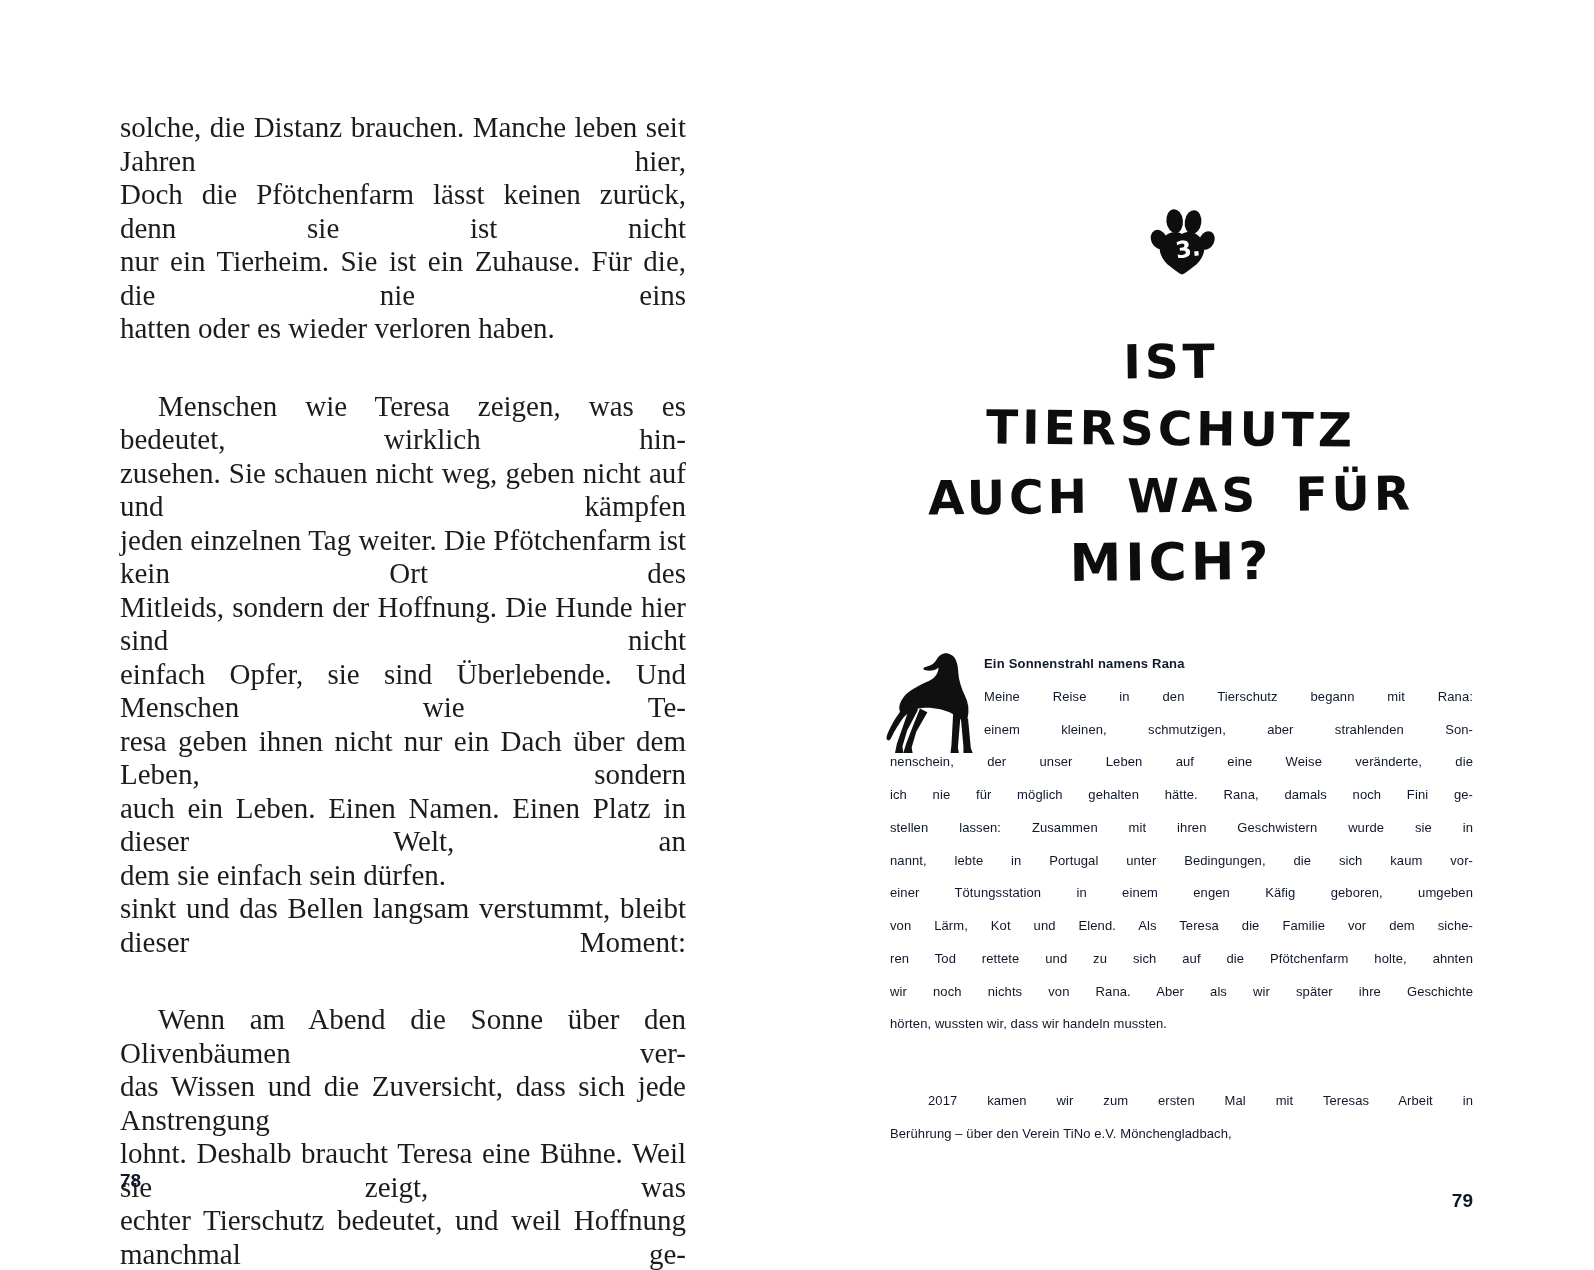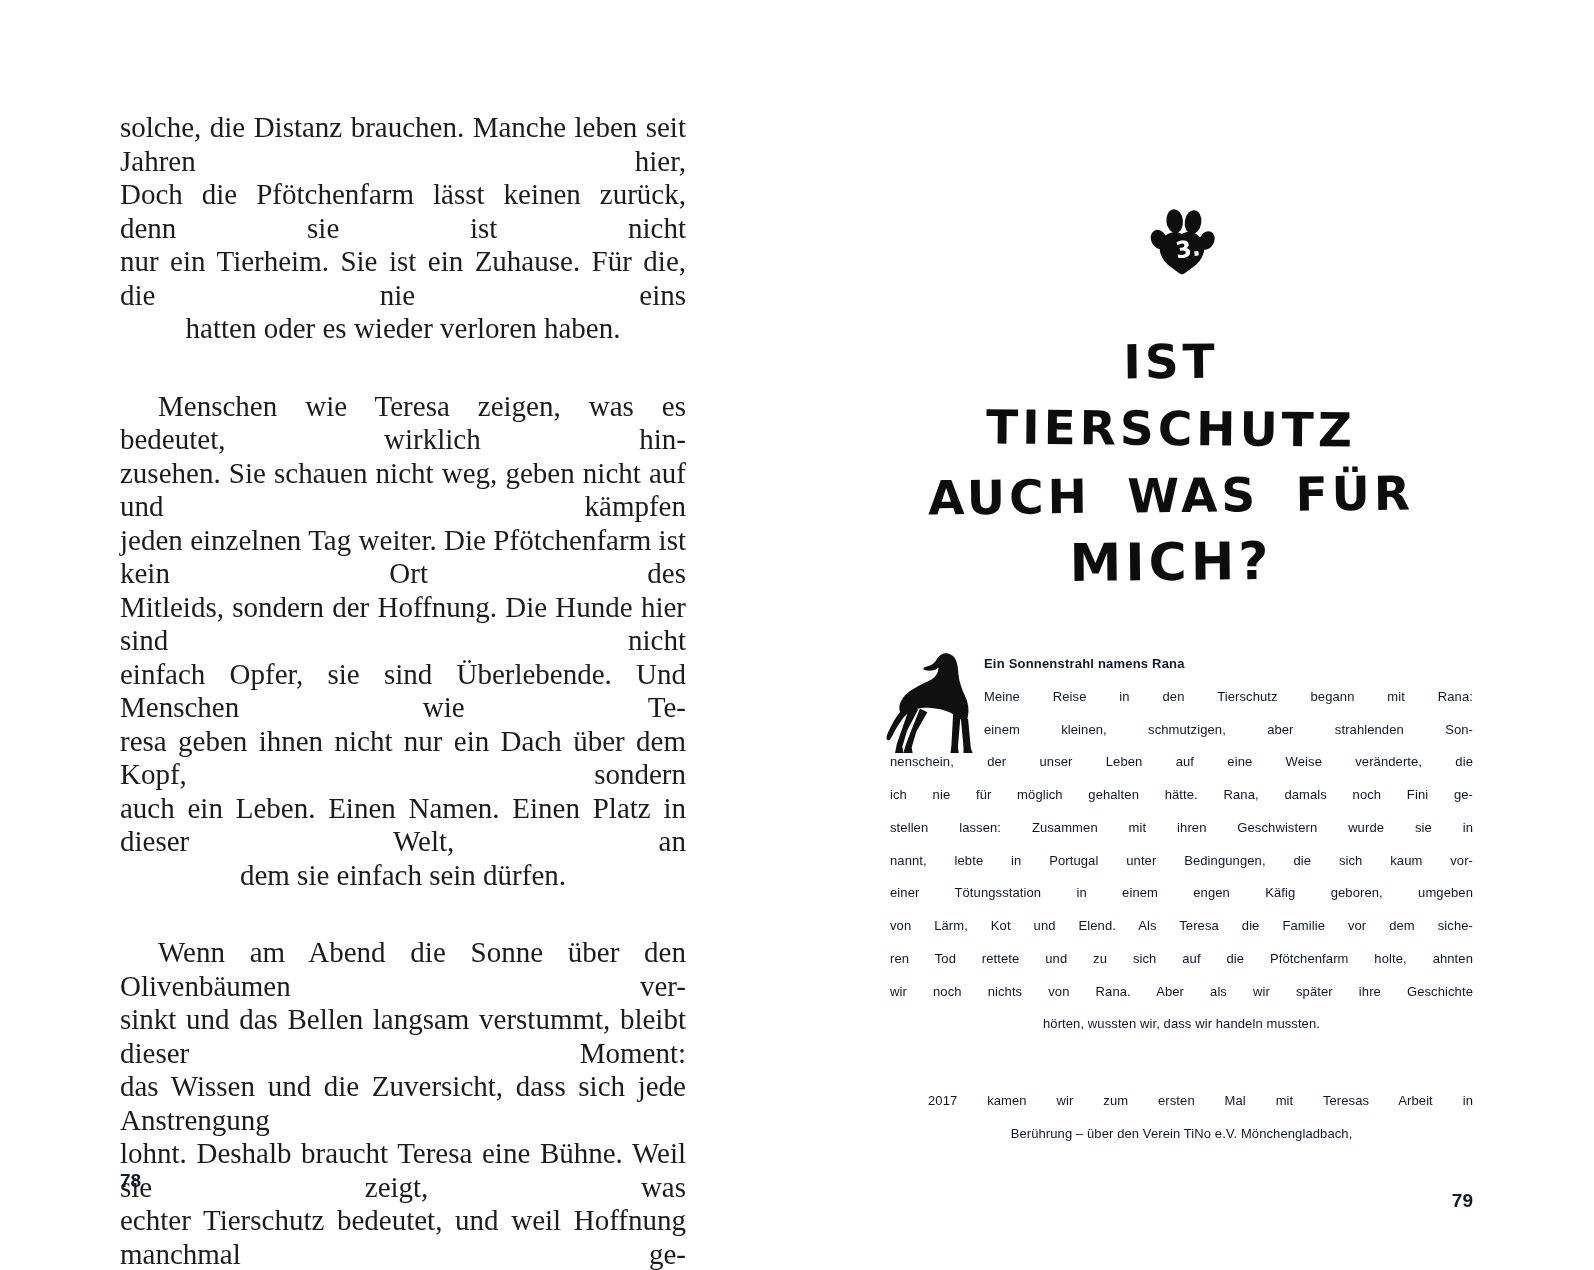--- a/index.html
+++ b/index.html
@@ -20,21 +20,21 @@
   
   .right-col{
     position:absolute;left:890px;top:648px;width:583px;
     font-family:"Liberation Sans", sans-serif;
     font-size:13px;line-height:32.75px;
     color:#0f172a;
     letter-spacing:0.1px;
   }
   .ln{white-space:normal;}
   .ln.j{text-align:justify;text-align-last:justify;}
-  .ln.last{text-align:center;}
+  .ln.last{text-align:left;}
   .ln.ind{text-indent:38px;margin-top:44px;}
   .heading{font-weight:bold;letter-spacing:0.2px;}
   
   .dogbox{
     float:left;
     width:92px;height:96px;
     margin-left:-7px;margin-right:9px;
     position:relative;
   }
   .dogbox svg{position:absolute;left:0;top:2px;display:block;}
@@ -74,25 +74,25 @@
     <div class="left-col">
         <div class="ln j">solche, die Distanz brauchen. Manche leben seit Jahren hier,</div>
         <div class="ln j">Doch die Pfötchenfarm lässt keinen zurück, denn sie ist nicht</div>
         <div class="ln j">nur ein Tierheim. Sie ist ein Zuhause. Für die, die nie eins</div>
         <div class="ln last">hatten oder es wieder verloren haben.</div>
         <div class="ln j ind">Menschen wie Teresa zeigen, was es bedeutet, wirklich hin-</div>
         <div class="ln j">zusehen. Sie schauen nicht weg, geben nicht auf und kämpfen</div>
         <div class="ln j">jeden einzelnen Tag weiter. Die Pfötchenfarm ist kein Ort des</div>
         <div class="ln j">Mitleids, sondern der Hoffnung. Die Hunde hier sind nicht</div>
         <div class="ln j">einfach Opfer, sie sind Überlebende. Und Menschen wie Te-</div>
-        <div class="ln j">resa geben ihnen nicht nur ein Dach über dem Kopf, sondern</div>
+        <div class="ln j">resa geben ihnen nicht nur ein Dach über dem Leben, sondern</div>
         <div class="ln j">auch ein Leben. Einen Namen. Einen Platz in dieser Welt, an</div>
         <div class="ln last">dem sie einfach sein dürfen.</div>
+        <div class="ln j">sinkt und das Bellen langsam verstummt, bleibt dieser Moment:</div>
         <div class="ln j ind">Wenn am Abend die Sonne über den Olivenbäumen ver-</div>
-        <div class="ln j">sinkt und das Bellen langsam verstummt, bleibt dieser Moment:</div>
         <div class="ln j">das Wissen und die Zuversicht, dass sich jede Anstrengung</div>
         <div class="ln j">lohnt. Deshalb braucht Teresa eine Bühne. Weil sie zeigt, was</div>
         <div class="ln j">echter Tierschutz bedeutet, und weil Hoffnung manchmal ge-</div>
         <div class="ln last">nau dort wächst, wo andere längst weggesehen haben.</div>
       </div>
     <div class="pagenum left">78</div>
   </div>
 
   <div>
 

